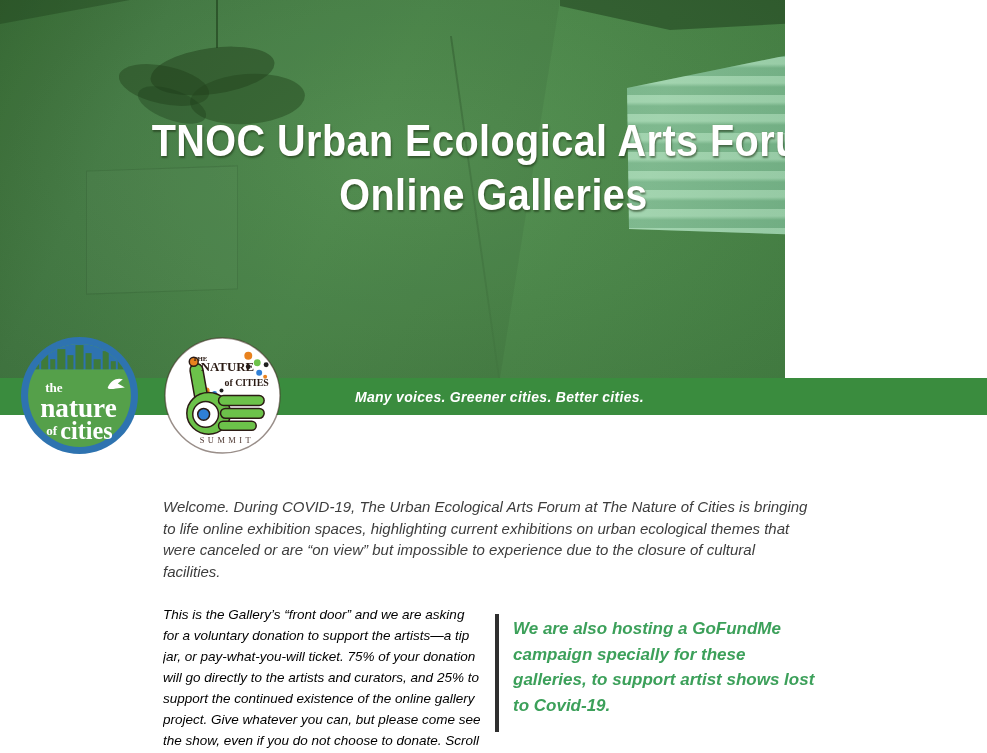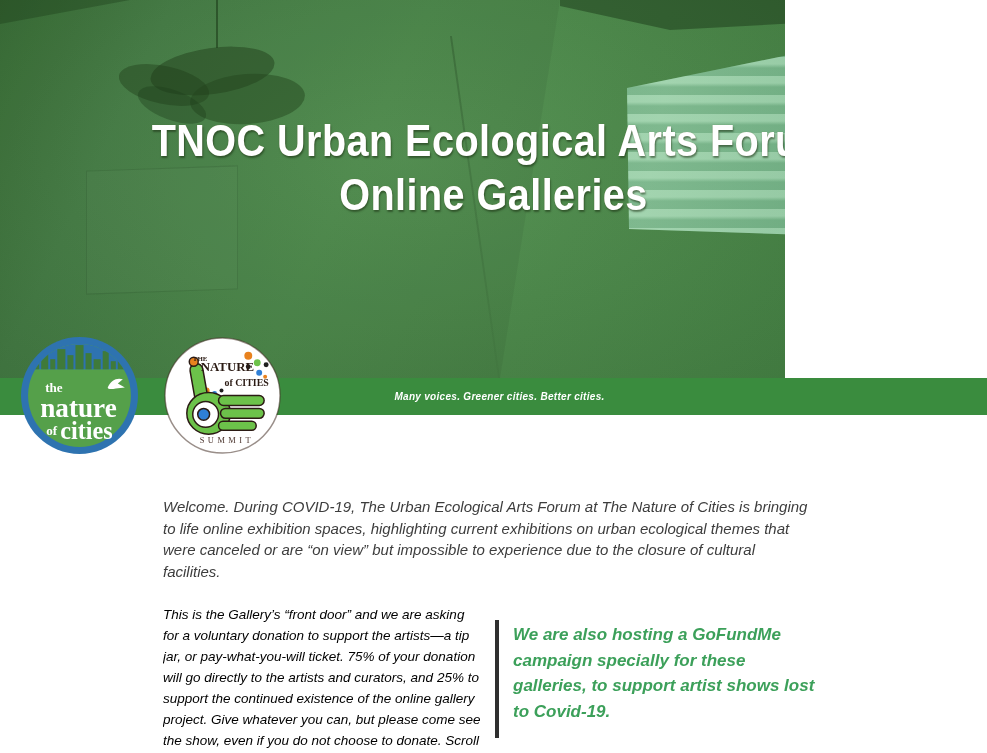--- a/index.html
+++ b/index.html
@@ -45,35 +45,35 @@
     transform:scaleX(.88);
     text-shadow:1px 2px 2px rgba(28,50,20,.55), 0 0 1px rgba(120,90,20,.35);
   }
   
   .tagline-bar{
     width:987px;height:37px;background:#3a8c3e;
     display:flex;align-items:center;justify-content:center;
   }
   .tagline{
     margin:0;color:#ffffff;font-style:italic;font-weight:bold;
-    font-size:10px;letter-spacing:.3px;padding-left:12px;
+    font-size:14px;letter-spacing:.3px;padding-left:12px;
   }
   
   .logo{position:absolute;z-index:5;display:block;font-family:Liberation Serif, serif;}
   .logo-tnoc{left:19px;top:335px;width:121px;height:121px;}
   .logo-summit{left:162px;top:336px;width:121px;height:119px;}
   .logo svg{display:block;width:100%;height:100%;}
   
   .content{margin-left:163px;width:652px;padding-top:81px;}
   .intro{
     margin:0 0 22px 0;font-style:italic;font-size:15px;line-height:21.5px;color:#3d3d3d;
   }
   .donation{position:relative;overflow:hidden;}
   .pullquote{
-    float:right;width:320px;min-height:118px;margin:16px 0 8px 12px;
+    float:right;width:320px;min-height:118px;margin:10px 0 8px 12px;
     border-left:4px solid #2f2f2f;padding:2px 0 14px 14px;box-sizing:border-box;
   }
   .pullquote p{
     margin:0;font-style:italic;font-weight:bold;font-size:17px;line-height:25.5px;color:#3ca05a;
   }
   .donation-text{
     margin:0;font-style:italic;font-size:13.5px;line-height:21px;color:#000000;
   }
 </style>
 </head>

